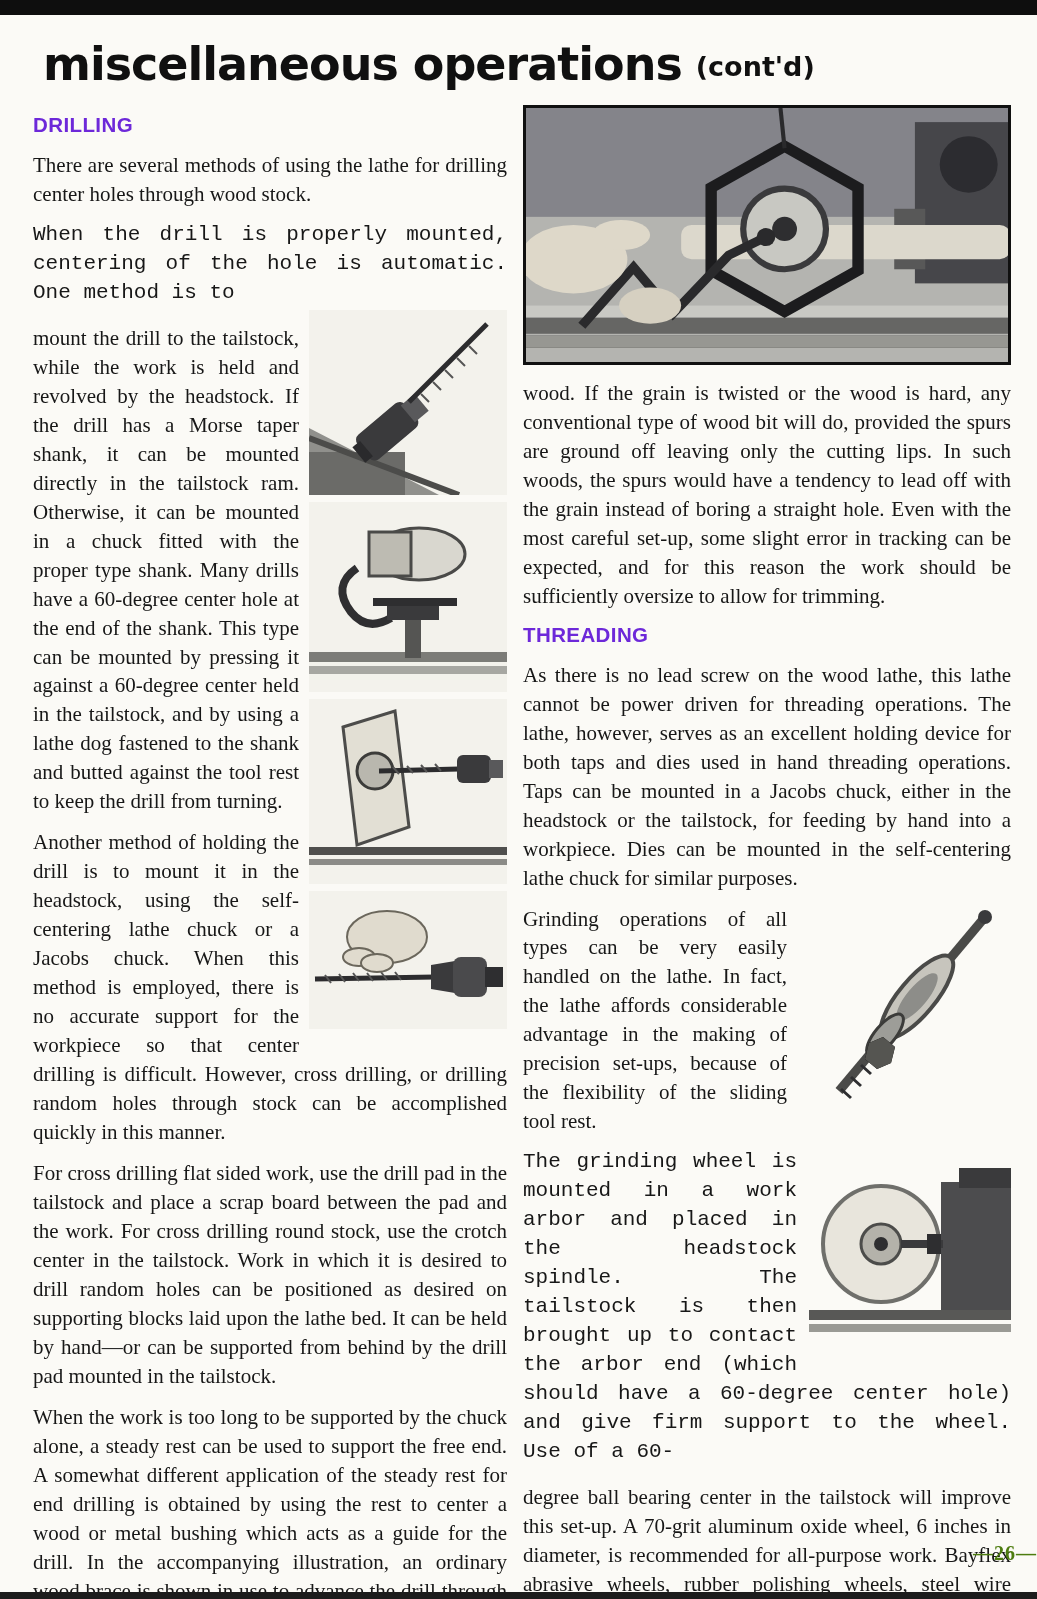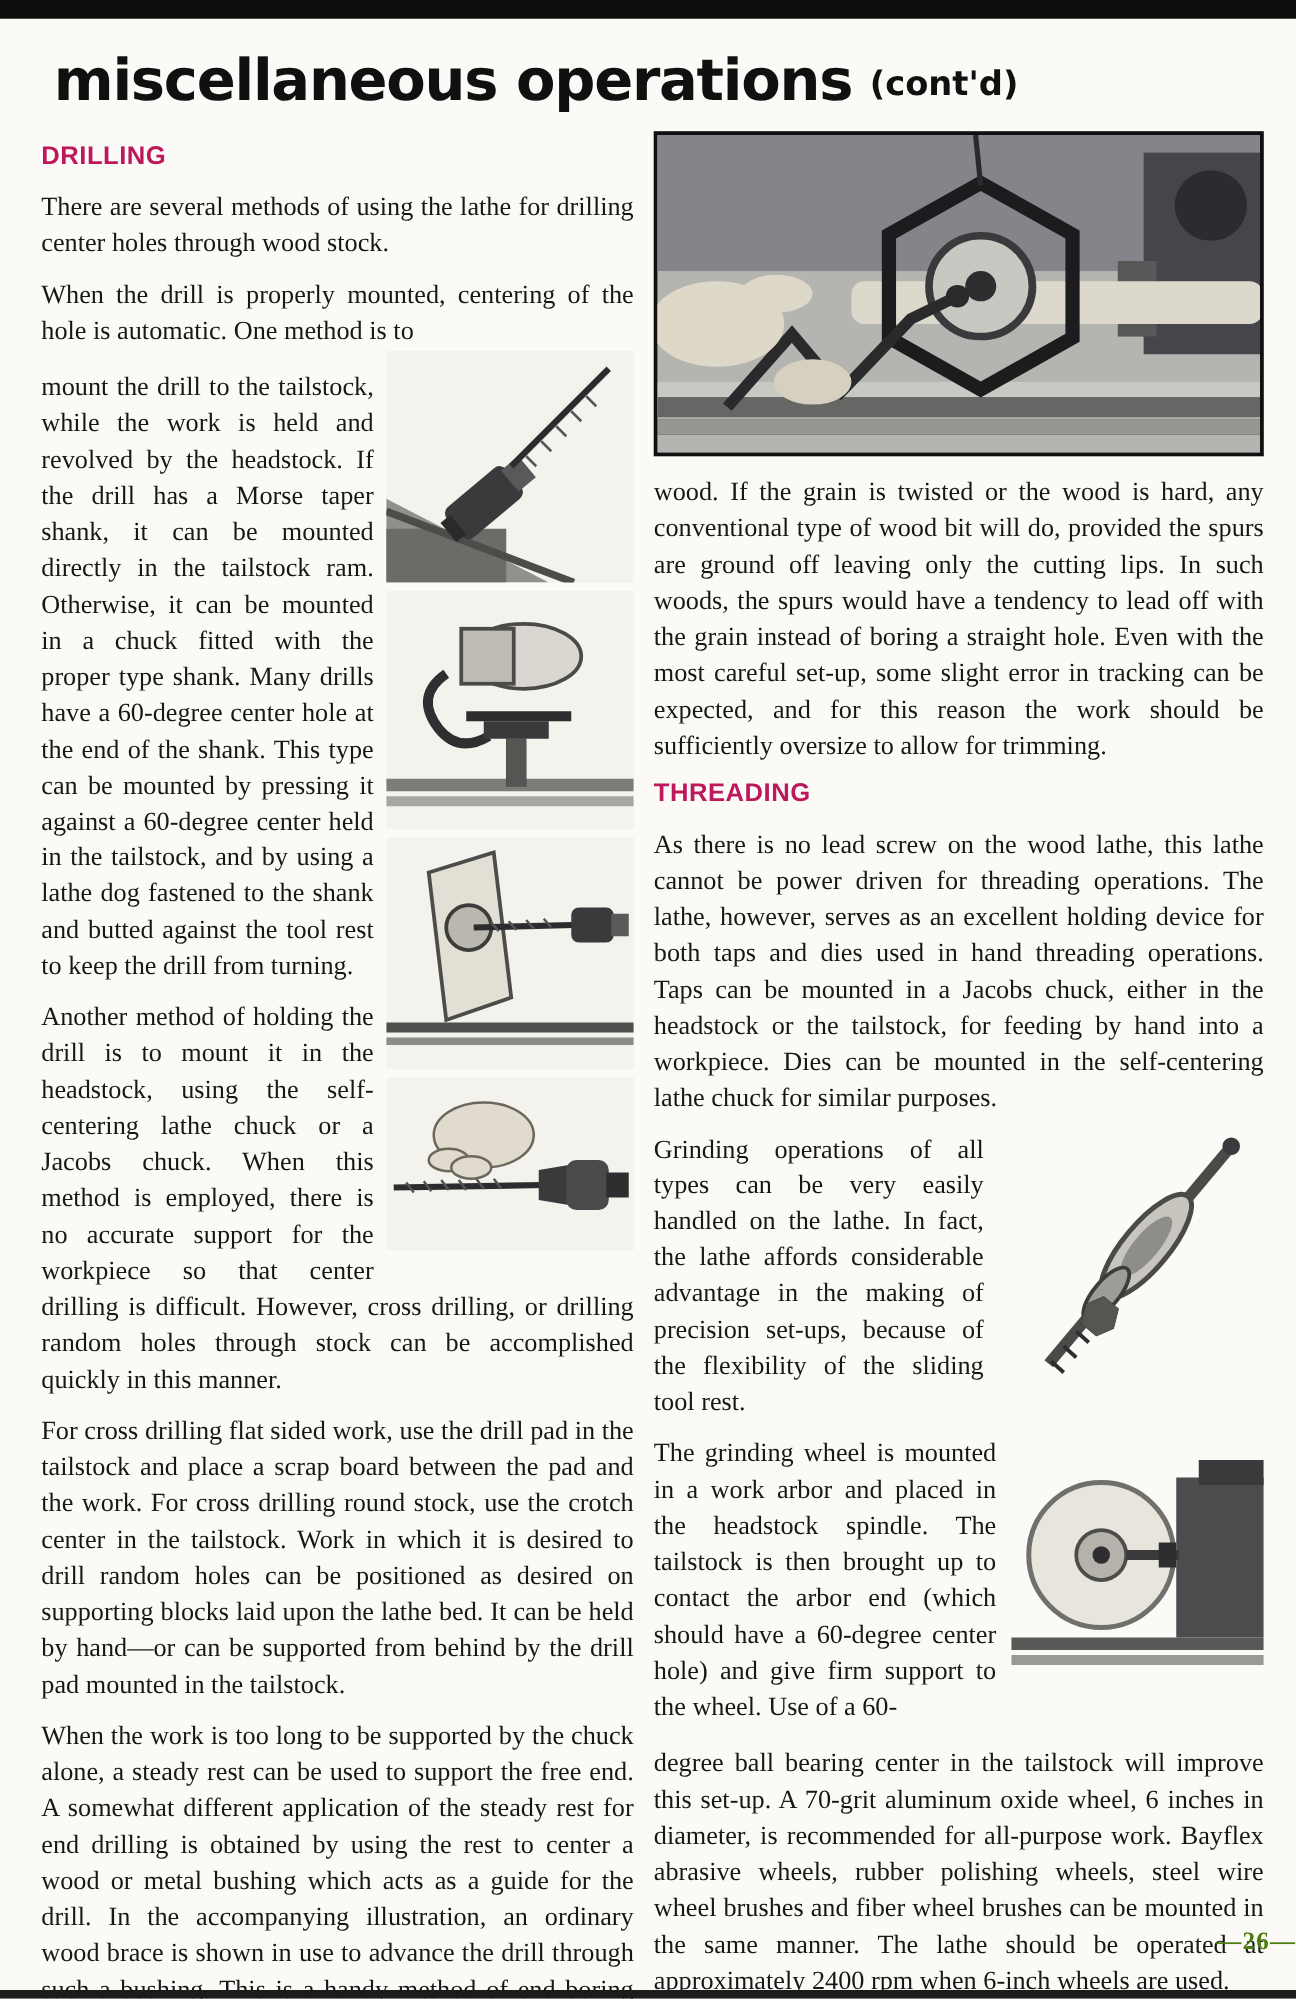--- a/index.html
+++ b/index.html
@@ -55,30 +55,30 @@
     gap: 16px;
     margin-top: 10px;
   }
   .col-left  { width: 474px; flex: none; }
   .col-right { width: 488px; flex: none; }
   h2 {
     font-family: "Liberation Sans", sans-serif;
     font-weight: bold;
     font-size: 20.5px;
     letter-spacing: 0.4px;
-    color: #be185d;
+    color: #6d28d9;
     margin: 8px 0 14px 0;
   }
   p {
     font-size: 21px;
     line-height: 1.38;
     text-align: justify;
     margin: 0 0 12px 0;
   }
-  p.cont-start { margin-bottom: 0; }
+  p.cont-start { margin-bottom: 0; font-family: Liberation Mono, monospace; }
   p.cont-end   { margin-top: 16px; }
   figure { border: 0; }
   .fig-strip {
     float: right;
     width: 198px;
     margin: 2px 0 8px 10px;
     display: flex;
     flex-direction: column;
     gap: 7px;
   }

